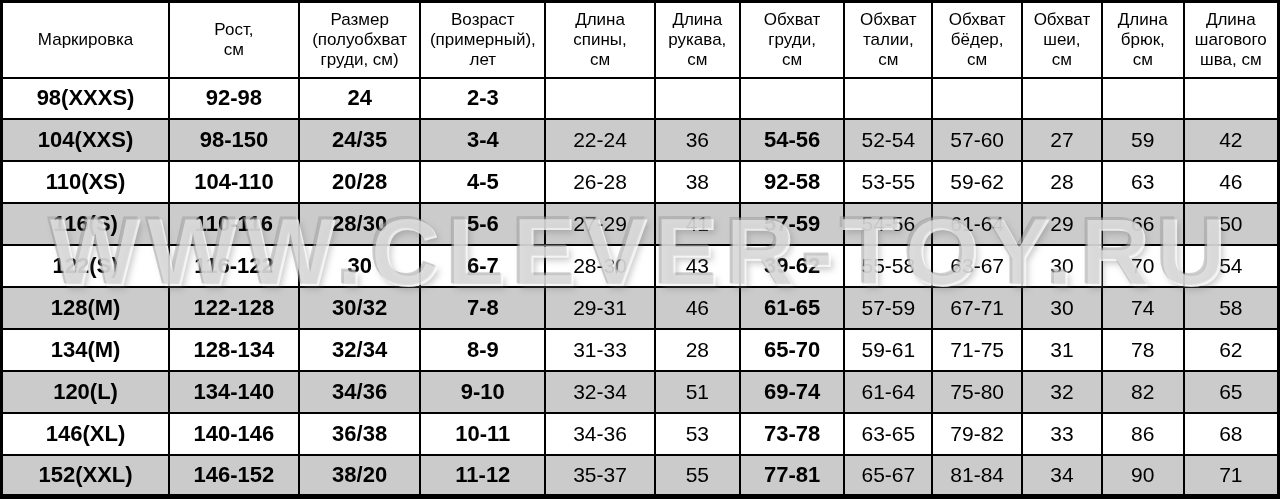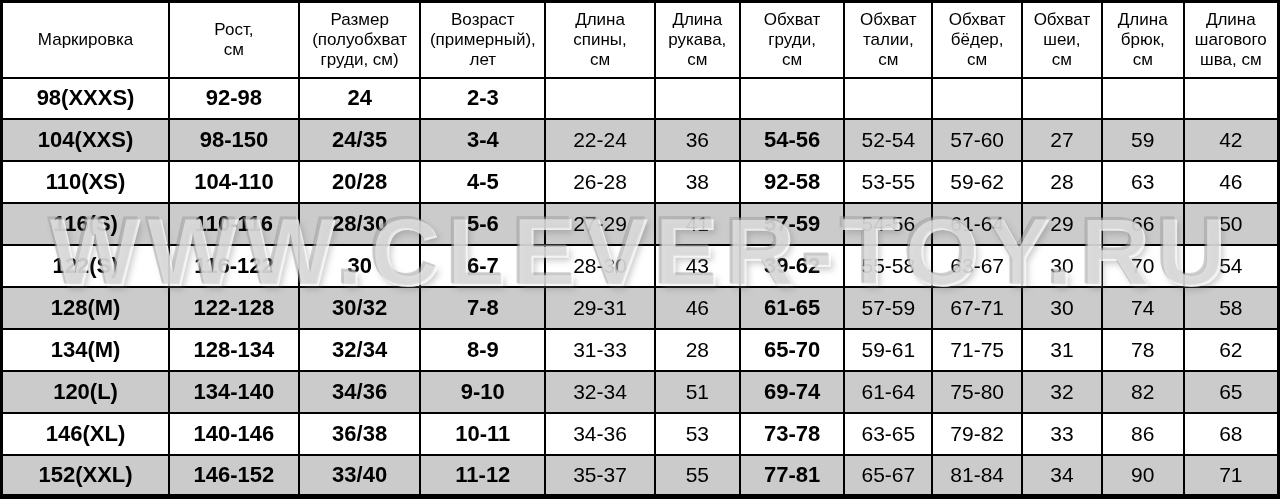--- a/index.html
+++ b/index.html
@@ -251,21 +251,21 @@
           <td class="b">73-78</td>
           <td>63-65</td>
           <td>79-82</td>
           <td>33</td>
           <td>86</td>
           <td>68</td>
         </tr>
         <tr class="shaded">
           <td class="b">152(XXL)</td>
           <td class="b">146-152</td>
-          <td class="b">33/40</td>
+          <td class="b">38/20</td>
           <td class="b">11-12</td>
           <td>35-37</td>
           <td>55</td>
           <td class="b">77-81</td>
           <td>65-67</td>
           <td>81-84</td>
           <td>34</td>
           <td>90</td>
           <td>71</td>
         </tr>

